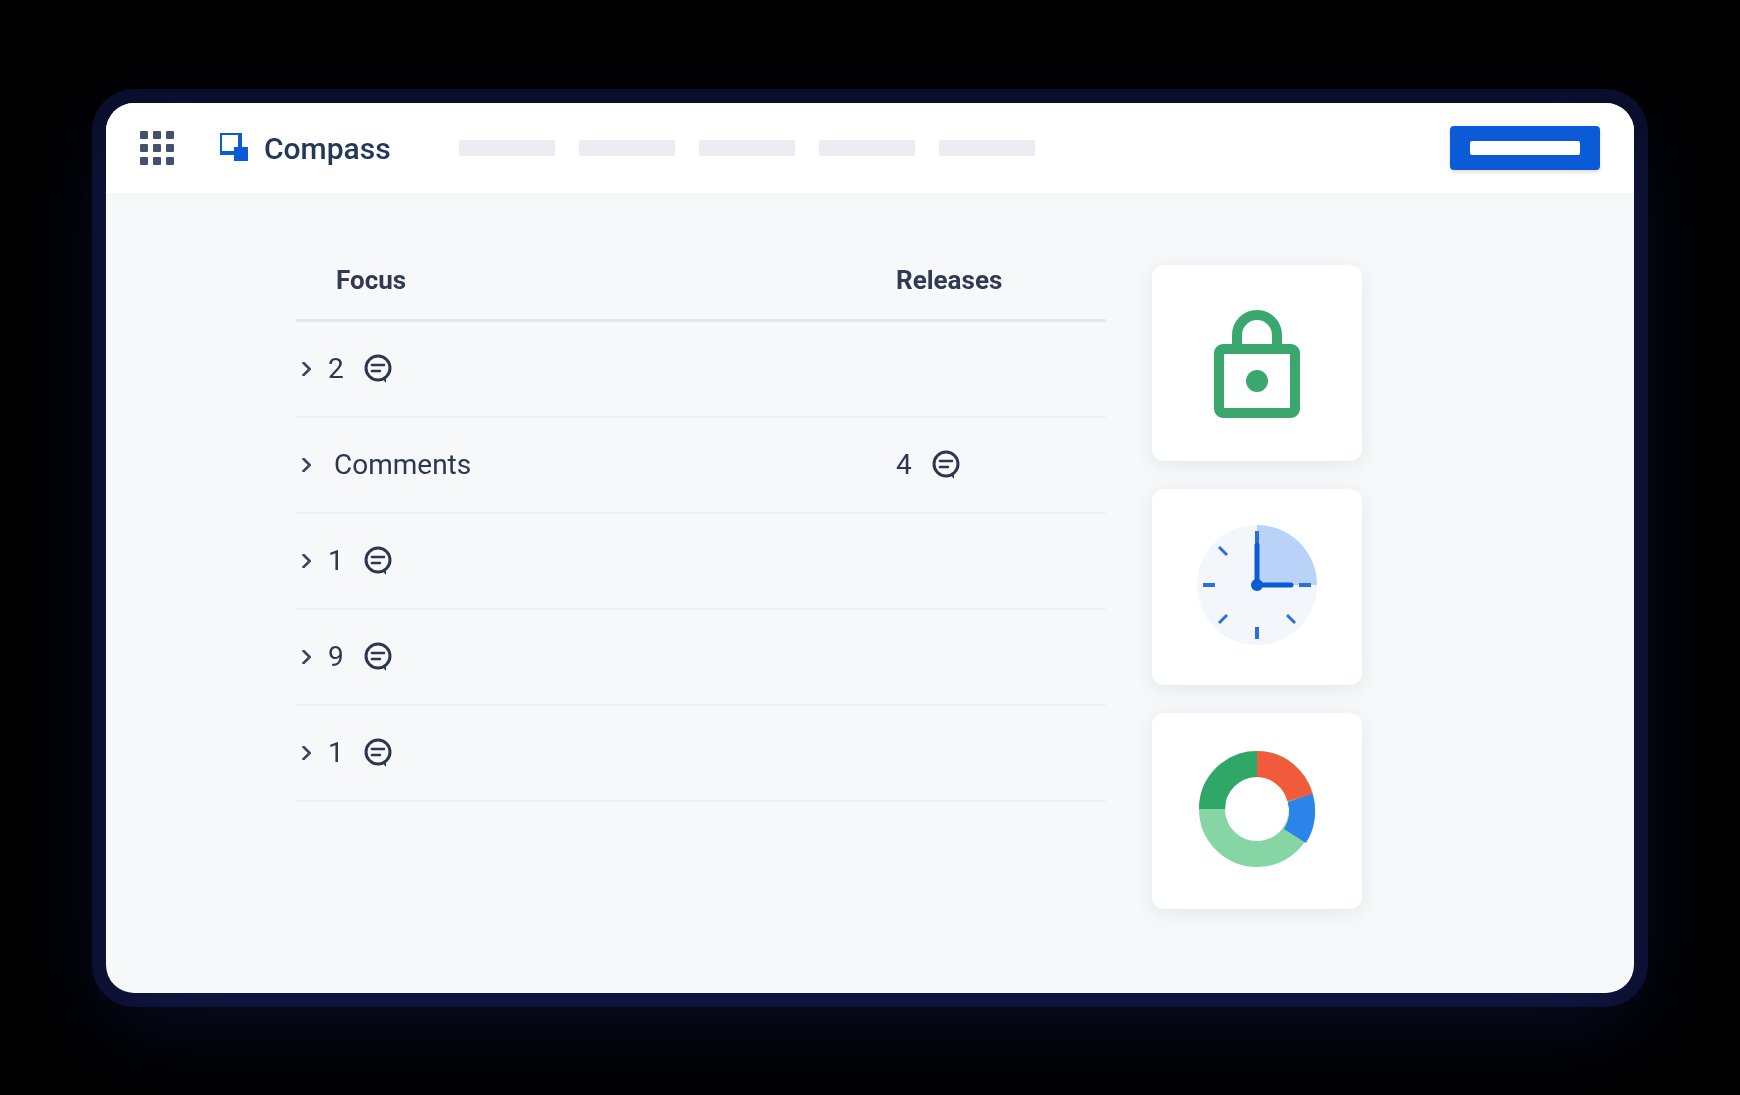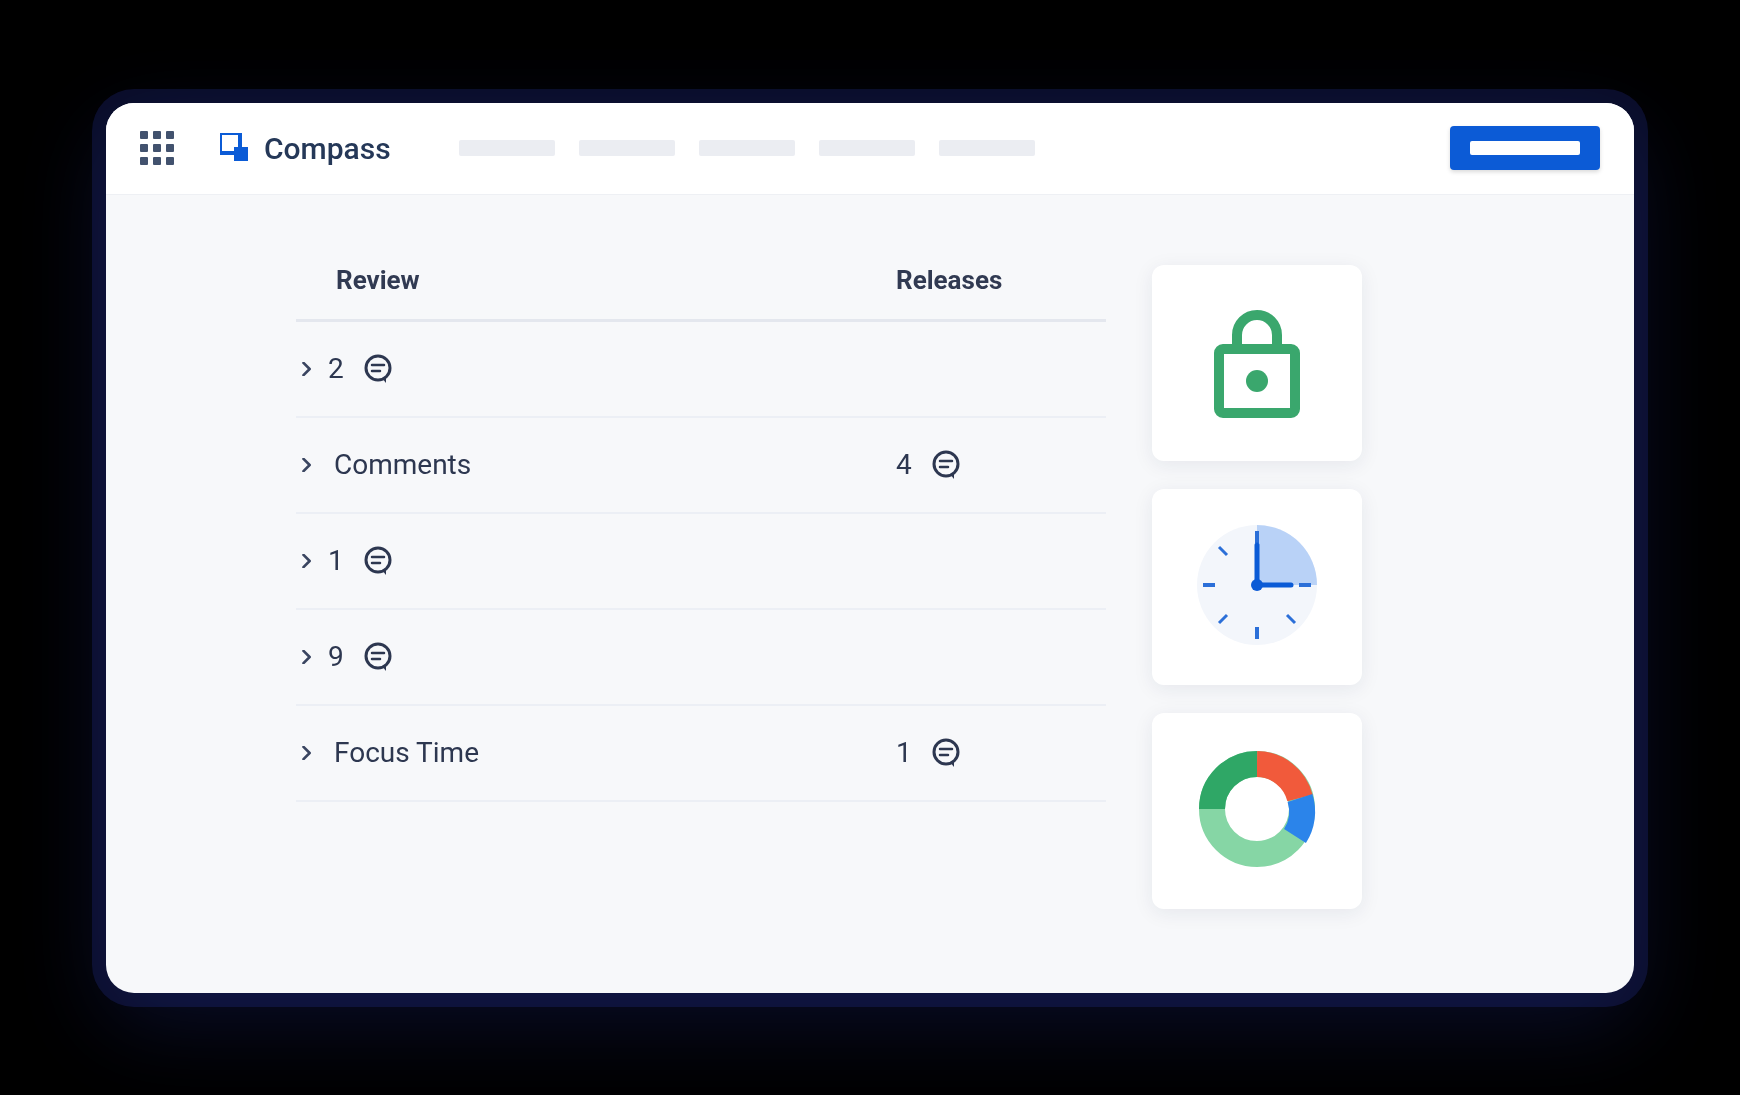--- a/index.html
+++ b/index.html
@@ -133,21 +133,21 @@
     </div>
     <button class="cta-button">
       <span class="bar"></span>
     </button>
   </div>
 
   <div class="content">
 
     <div class="table-area">
       <div class="table-head">
-        <div class="th topics">Review</div>
+        <div class="th topics">Focus</div>
         <div class="th comments">Releases</div>
       </div>
 
       <div class="row">
         <span class="chev">
           <svg width="14" height="14" viewBox="0 0 10 16">
               <path d="M1 1 L8 8 L1 15" stroke="#3a4560" stroke-width="3" fill="none" stroke-linecap="round" stroke-linejoin="round"></path>
             </svg>
         </span>
         <span class="count-cell">
@@ -220,21 +220,20 @@
           </span>
         </span>
       </div>
 
       <div class="row">
         <span class="chev">
           <svg width="14" height="14" viewBox="0 0 10 16">
               <path d="M1 1 L8 8 L1 15" stroke="#3a4560" stroke-width="3" fill="none" stroke-linecap="round" stroke-linejoin="round"></path>
             </svg>
         </span>
-        <span class="topic">Focus Time</span>
         <span class="count-cell">
           <span>1</span>
           <span class="comment-icon">
             <svg viewBox="0 0 32 32" width="32" height="32">
                 <circle cx="16" cy="15" r="12" fill="none" stroke="#2d3750" stroke-width="3"></circle>
                 <path d="M20 25 L24 30 L24 24" fill="#2d3750"></path>
                 <line x1="10" y1="12" x2="22" y2="12" stroke="#2d3750" stroke-width="2.5" stroke-linecap="round"></line>
                 <line x1="10" y1="18" x2="18" y2="18" stroke="#2d3750" stroke-width="2.5" stroke-linecap="round"></line>
               </svg>
           </span>

